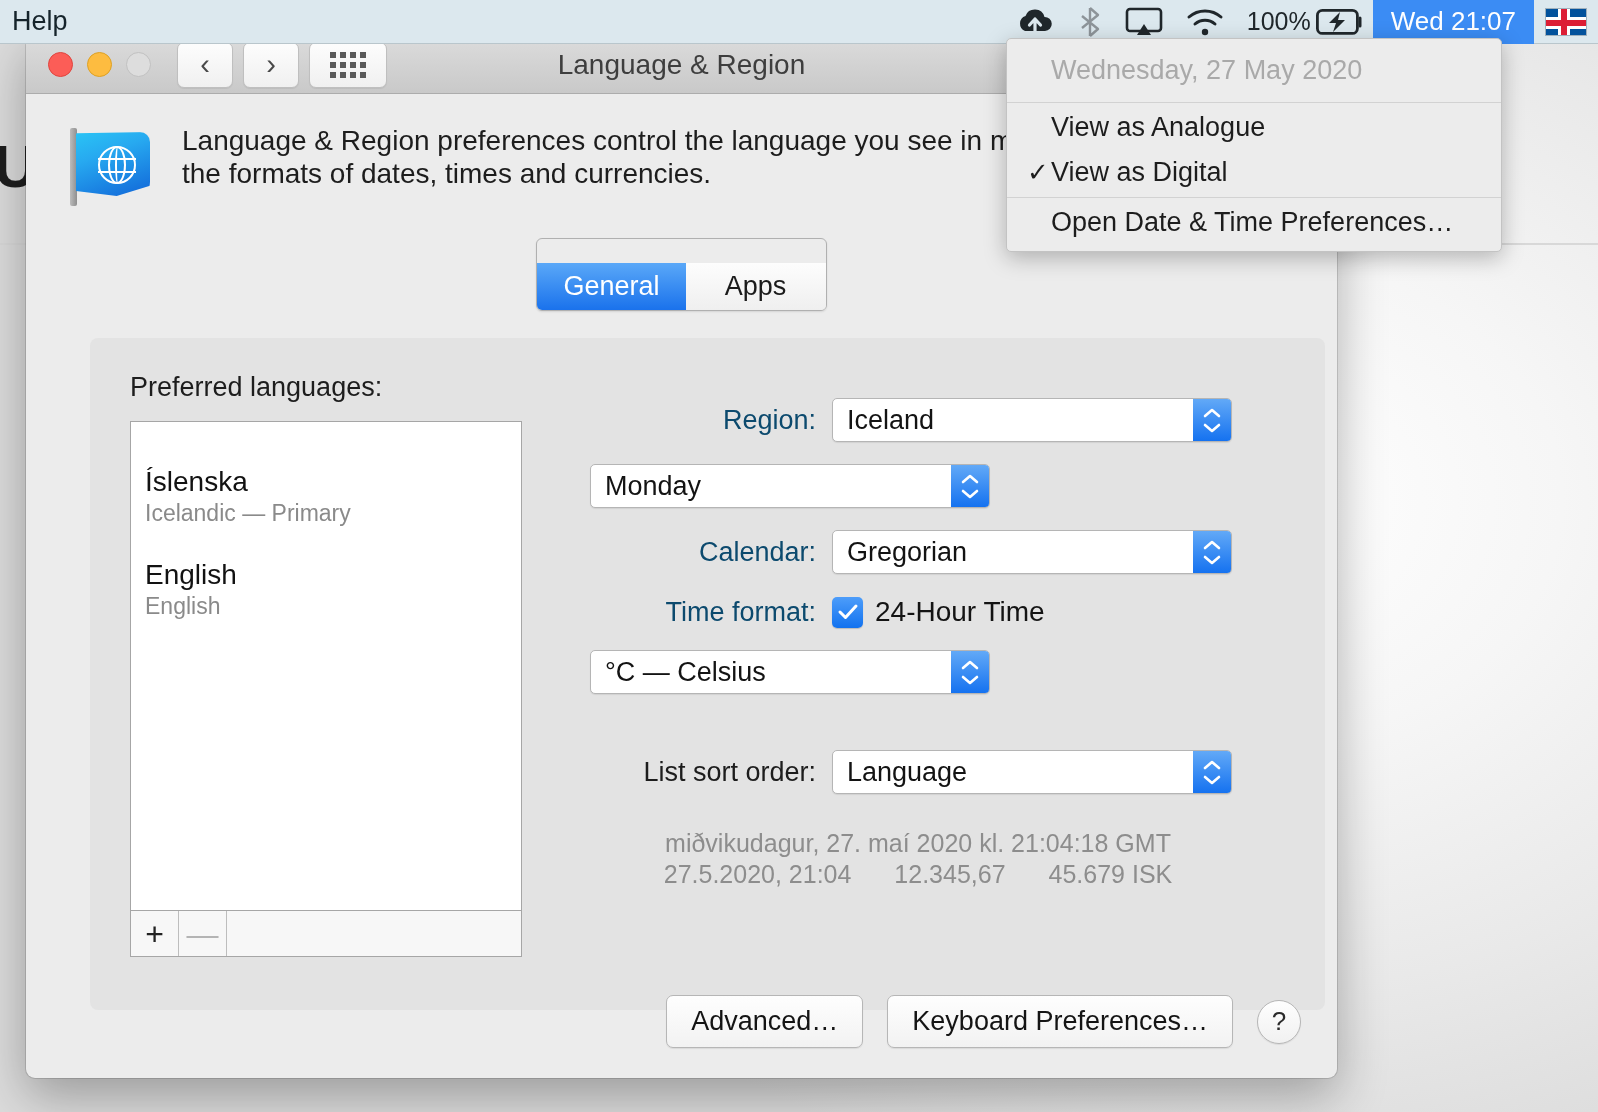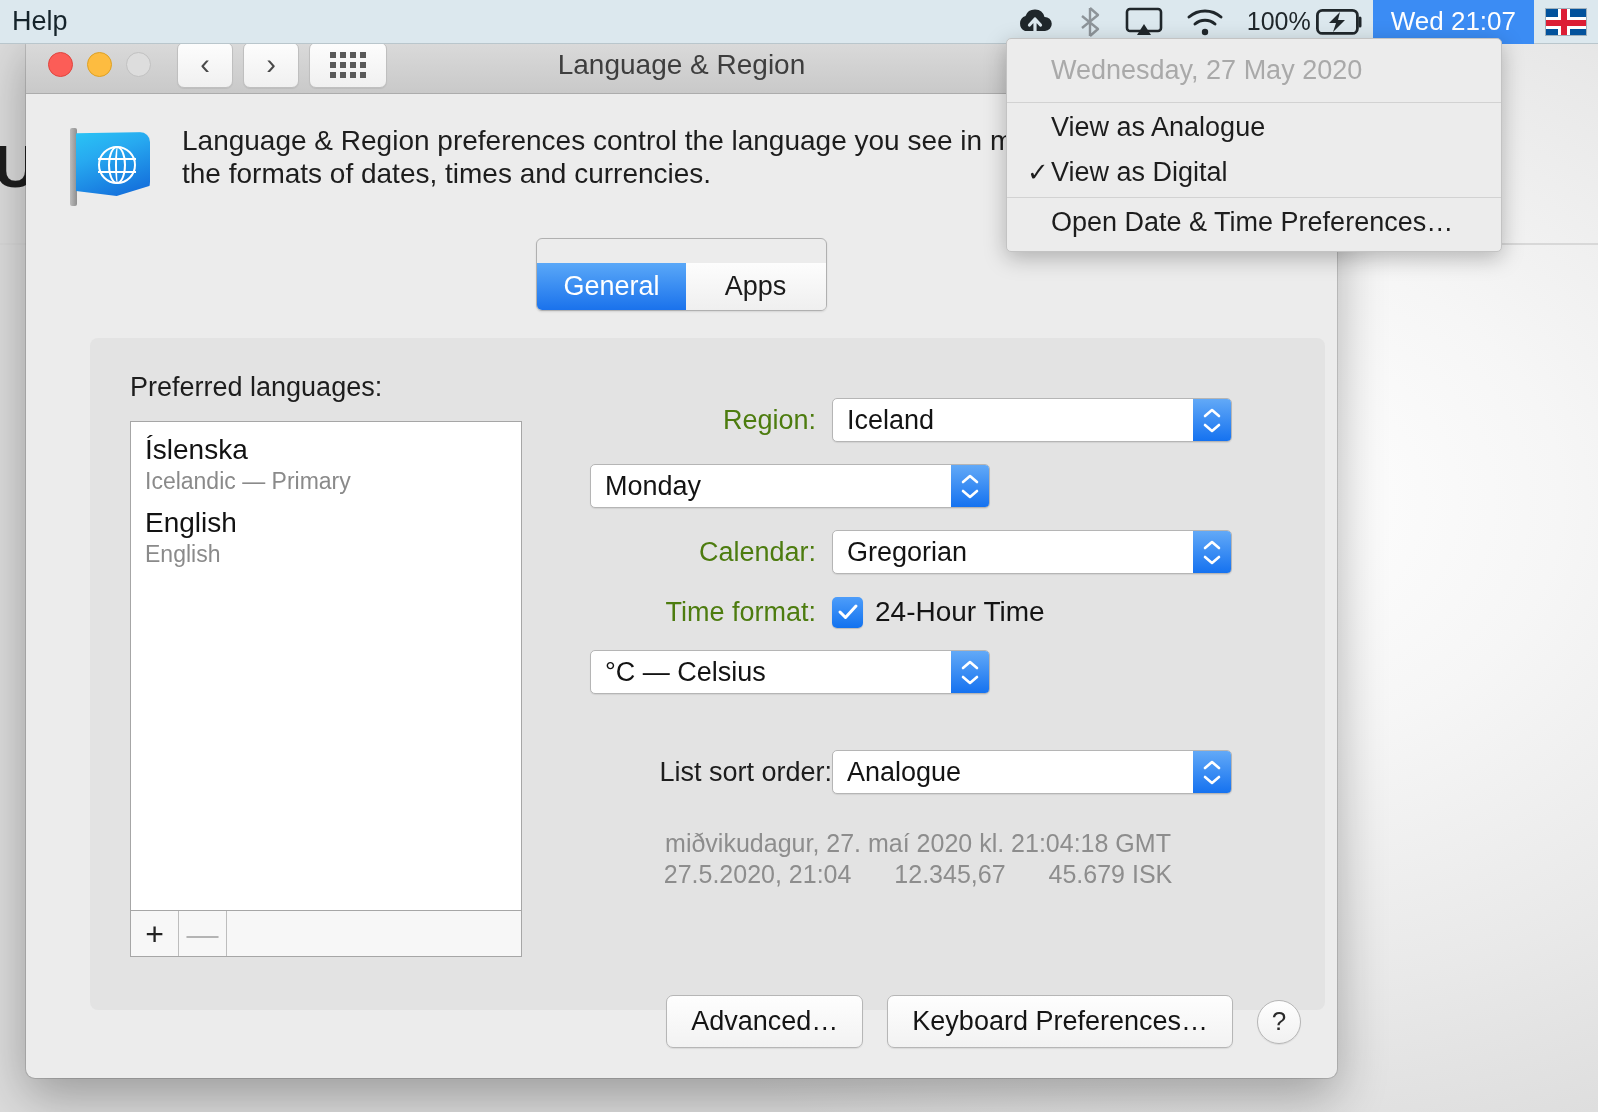--- a/index.html
+++ b/index.html
@@ -186,41 +186,41 @@
 
   .pref-label { font-size: 27px; color: #1d1d1d; }
 
   .lang-block { position: absolute; left: 40px; top: 34px; width: 392px; }
   .lang-list {
     margin-top: 18px;
     width: 392px; height: 490px;
     background: #fff; border: 1px solid #a6a6a6;
     padding: 12px 0 0 14px;
   }
-  .lang-item { margin-bottom: 12px; }
+  .lang-item { margin-bottom: 12px; margin-top: 32px; }
   .lang-name { font-size: 28px; color: #121212; }
   .lang-sub { font-size: 23px; color: #8a8a8a; margin-top: 2px; }
   .lang-toolbar {
     width: 392px; height: 46px; display: flex;
     border: 1px solid #a6a6a6; border-top: 0;
     background: #f7f7f7;
   }
   .lt-btn {
     width: 48px; display: flex; align-items: center; justify-content: center;
     border-right: 1px solid #bdbdbd; font-size: 32px; color: #222; line-height: 1;
   }
   .lt-btn.disabled { color: #b4b4b4; }
   .lt-fill { flex: 1; }
 
   
   .form { position: absolute; left: 500px; top: 60px; width: 700px; }
   .frow { display: flex; align-items: center; margin-bottom: 22px; }
   .frow .lbl {
     width: 242px; text-align: right; padding-right: 16px;
-    font-size: 27px; color: #4d7c0f;
+    font-size: 27px; color: #0c4a6e;
   }
   .popup {
     position: relative; width: 400px; height: 44px;
     background: #fff; border: 1px solid #b5b5b5; border-radius: 5px;
     display: flex; align-items: center;
     box-shadow: 0 1px 1px rgba(0,0,0,.08);
   }
   .popup .val { font-size: 27px; color: #131313; padding-left: 14px; }
   .stepper {
     position: absolute; right: 0; top: 0; width: 38px; height: 42px;
@@ -235,21 +235,21 @@
   .checkbox {
     width: 31px; height: 31px; border-radius: 5px;
     background: linear-gradient(#4d9dfa, #1272ef);
     display: flex; align-items: center; justify-content: center;
     box-shadow: 0 1px 1px rgba(0,0,0,.18);
   }
   .checkbox svg { display: block; }
   .check-label { font-size: 28px; color: #141414; margin-left: 12px; }
 
   .sortrow { position: absolute; left: 500px; top: 412px; display: flex; align-items: center; }
-  .sortrow .lbl { width: 242px; text-align: right; font-size: 27px; color: #1d1d1d; }
+  .sortrow .lbl { width: 242px; text-align: right; padding-right: 16px; font-size: 27px; color: #1d1d1d; }
 
   .preview {
     position: absolute; left: 478px; top: 490px; width: 700px;
     text-align: center; color: #8d8d8d; font-size: 25px; line-height: 1.25;
   }
   .preview .line2 span { margin: 0 18px; }
 
   .footer {
     position: absolute; left: 0; right: 0; bottom: 30px;
     display: flex; justify-content: flex-end; align-items: center;
@@ -483,21 +483,21 @@
                 </svg>
             </span>
           </span>
         </div>
 
       </div>
 
       <div class="sortrow">
         <span class="lbl">List sort order:</span>
         <span class="popup">
-          <span class="val">Analogue</span>
+          <span class="val">Language</span>
           <span class="stepper">
             <svg width="20" height="11" viewBox="0 0 20 11">
                 <path d="M3 8 L10 2 L17 8" stroke="#fff" stroke-width="2.6" fill="none" stroke-linecap="round" stroke-linejoin="round"></path>
               </svg>
             <svg width="20" height="11" viewBox="0 0 20 11">
                 <path d="M3 3 L10 9 L17 3" stroke="#fff" stroke-width="2.6" fill="none" stroke-linecap="round" stroke-linejoin="round"></path>
               </svg>
           </span>
         </span>
       </div>

